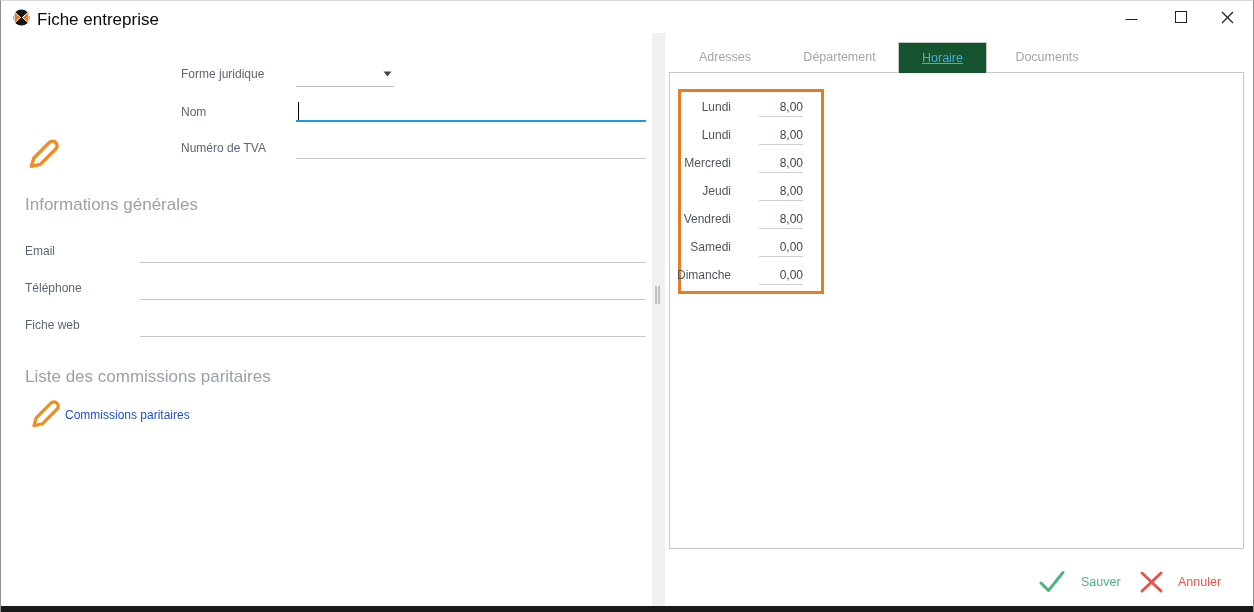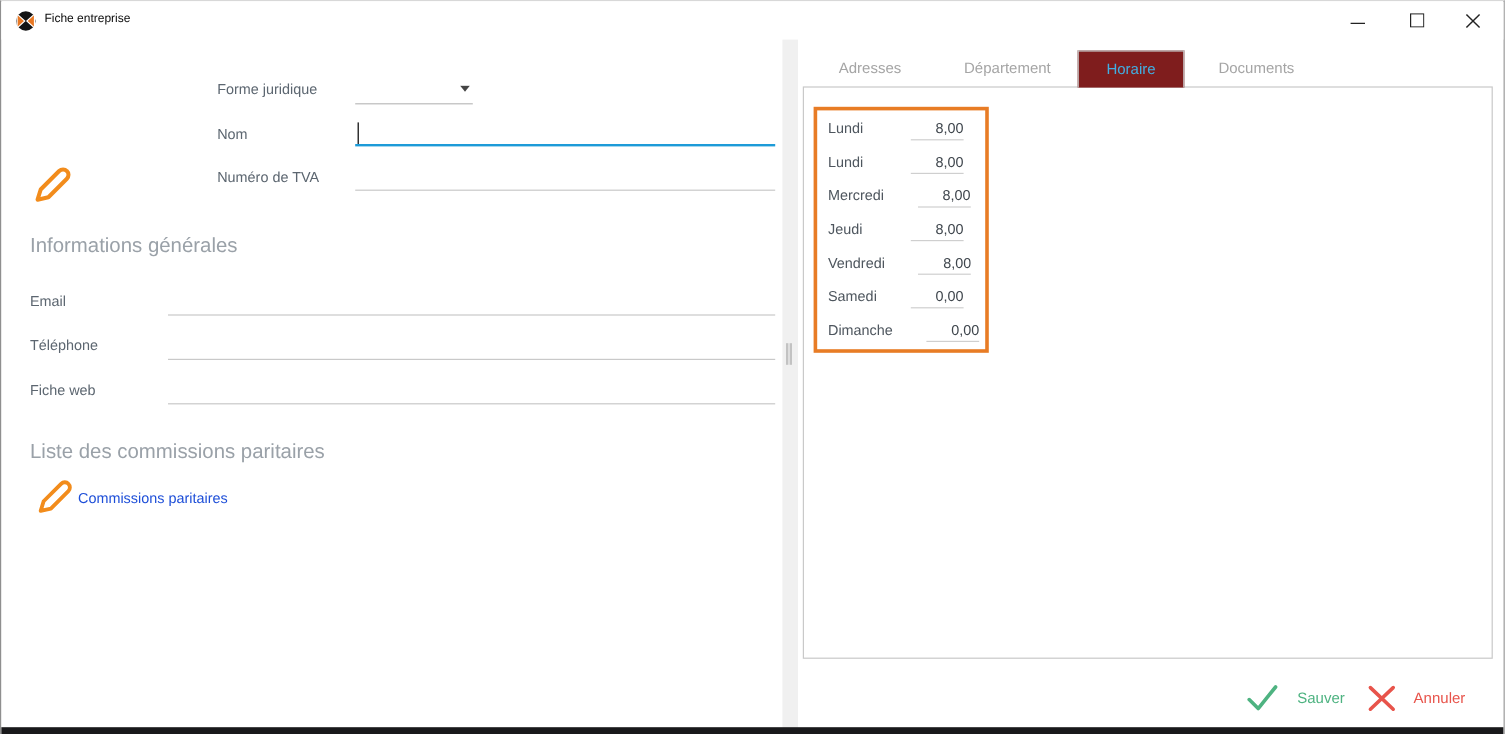--- a/index.html
+++ b/index.html
@@ -6,21 +6,21 @@
   html,body { background:#cfcfcf; }
   body { font-family:"Liberation Sans", sans-serif; }
   #window {
     position:relative; width:1254px; height:612px; background:#fff;
     border-top:1px solid #d8d8d8; border-left:1px solid #8f8f8f;
     border-right:1px solid #8f8f8f; overflow:hidden;
   }
   
   .titlebar { position:absolute; left:0; top:0; right:0; height:32px; background:#fff; }
   .app-icon { position:absolute; left:12px; top:8px; width:17px; height:17px; }
-  .title-text { position:absolute; left:36px; top:9px; font-size:10px; color:#0a0a0a; }
+  .title-text { position:absolute; left:36px; top:9px; font-size:17px; color:#0a0a0a; }
   .win-btn { position:absolute; top:0; width:47px; height:32px; display:flex; align-items:center; justify-content:center; cursor:default; }
   .win-btn.min { right:98px; } .win-btn.max { right:49px; } .win-btn.close { right:2px; }
   
   .lbl { position:absolute; font-size:12px; color:#5c6670; white-space:nowrap; }
   .section-title { position:absolute; font-size:17px; color:#9aa1a8; white-space:nowrap; }
   .uline-input { position:absolute; border:none; outline:none; background:transparent;
     border-bottom:1px solid #c9c9c9; height:22px; font-size:12px; color:#3f464d; font-family:inherit; }
   
   .logo-circle { position:absolute; left:24px; top:48px; width:129px; height:129px;
     border:1px solid #ebebeb; border-radius:50%; text-align:center; line-height:127px;
@@ -31,28 +31,28 @@
   .text-caret { position:absolute; width:1px; height:18px; background:#000; }
   
   .splitter { position:absolute; left:651px; top:32px; width:13px; height:574px; background:#f0f0f0; }
   .grip { position:absolute; top:253px; left:3px; width:7px; height:18px; display:flex; gap:1px; }
   .grip span { display:block; width:2px; height:18px; background:#c2c2c2; }
   
   .tabstrip { position:absolute; left:668px; top:41px; height:30px; display:flex; }
   .tab { height:30px; line-height:30px; text-align:center; font-size:12.5px; color:#a5a5a5; cursor:pointer; }
   .tab:nth-child(1){ width:112px; } .tab:nth-child(2){ width:117px; }
   .tab:nth-child(3){ width:89px; }  .tab:nth-child(4){ width:120px; }
-  .tab.active { position:relative; z-index:2; height:31px; background:#7f1d1d;
-    border:1px solid #c6c6c6; border-bottom:none; color:#42aee2; }
+  .tab.active { position:relative; z-index:2; height:31px; background:#14532d;
+    border:1px solid #c6c6c6; border-bottom:none; color:#42aee2;text-decoration:underline; }
   .panel-box { position:absolute; left:668px; top:71px; width:575px; height:477px;
     border:1px solid #c9c9c9; background:#fff; }
   
   .schedule-box { position:absolute; left:677px; top:88px; width:146px; height:205px;
     border:3px solid #e87c25; background:#fff; padding:1px 0; }
-  .sched-row { display:flex; align-items:center; justify-content:space-between; height:28px;gap:28px; }
+  .sched-row { display:flex; align-items:center; justify-content:flex-end; height:28px;gap:28px; }
   .sched-row .day { margin-left:9px; font-size:12px; color:#4e565e; }
   .sched-row input { width:44px; margin-right:18px; border:none; outline:none;
     border-bottom:1px solid #cfcfcf; text-align:right; font-size:12px; color:#3f464d;
     background:transparent; height:20px; font-family:inherit; }
   
   .footer-btn { position:absolute; top:566px; height:30px; display:flex; align-items:center; gap:14px; cursor:pointer; }
   .footer-btn .txt { font-size:12.5px; }
   .btn-save { left:1038px;gap:16px; } .btn-save .txt { color:#4eb381; }
   .btn-cancel { left:1138px; } .btn-cancel .txt { color:#e8544b; }
   

